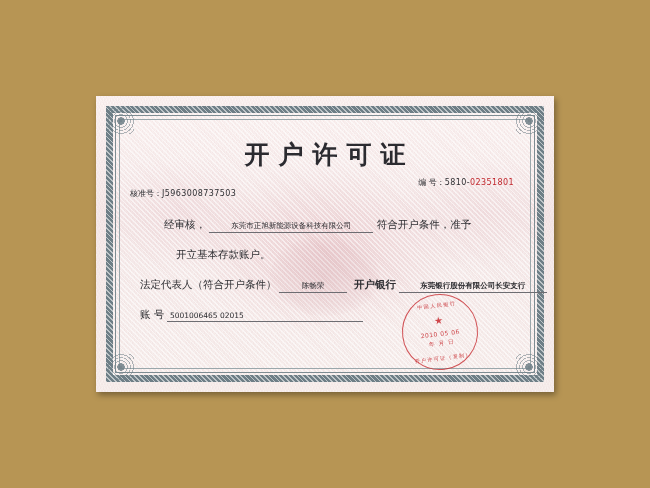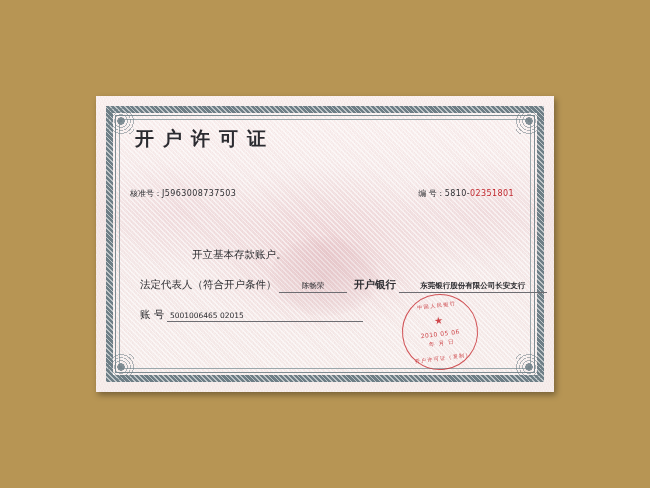--- a/index.html
+++ b/index.html
@@ -100,24 +100,24 @@
   
   .content {
     position: absolute;
     left: 30px;
     top: 30px;
     right: 30px;
     bottom: 30px;
   }
 
   .title {
-    text-align: left;
-    margin-top: 0;
+    text-align: center;
+    margin-top: 12px;
     font-family: "DejaVu Serif", "Liberation Serif", serif;
-    font-size: 19px;
+    font-size: 25px;
     font-weight: bold;
     letter-spacing: 9px;
     color: #2b2b30;
     text-indent: 9px;
   }
 
   .row {
     position: absolute;
     font-size: 8px;
     color: #2f2f33;
@@ -134,24 +134,24 @@
     font-size: 7.5px;
     padding: 0 3px 1px 3px;
     vertical-align: baseline;
   }
 
   .red { color: #c1272d; }
   .code-num { letter-spacing: 0.4px; }
 
   
   .row-nos { left: 4px; top: 62px; }
-  .row-code { right: 10px; top: 62px; padding-left: 40px; }
+  .row-code { right: 10px; top: 51px; padding-left: 40px; }
 
   .row-main1 { left: 38px; top: 92px; font-size: 10.5px; }
-  .row-main2 { left: 28px; top: 122px; font-size: 10.5px; padding-left: 38px; }
+  .row-main2 { left: 12px; top: 122px; font-size: 10.5px; padding-left: 38px; }
 
   .row-rep { left: 14px; top: 152px; }
   .row-bank { left: 228px; top: 152px; font-weight: bold; }
   .row-acct { left: 14px; top: 182px; }
 
   .label-big { font-size: 10.5px; }
 
   
   .seal {
     position: absolute;
@@ -245,20 +245,25 @@
     <div class="title">开户许可证</div>
 
     <div class="row row-nos">
       <span class="label">核准号：</span><span class="code-num">J5963008737503</span>
     </div>
 
     <div class="row row-code">
       <span class="label">编  号：</span><span class="code-num">5810-</span><span class="code-num red">02351801</span>
     </div>
 
+    <div class="row row-main1">
+      <span class="label-big">经审核，</span>
+      <span class="line-val" style="width:158px;">东莞市正旭新能源设备科技有限公司</span>
+      <span class="label-big">符合开户条件，准予</span>
+    </div>
 
     <div class="row row-main2">
       <span class="label-big">开立基本存款账户。</span>
     </div>
 
     <div class="row row-rep">
       <span class="label-big">法定代表人（符合开户条件）</span>
       <span class="line-val" style="width:62px;">陈畅荣</span>
     </div>
 

